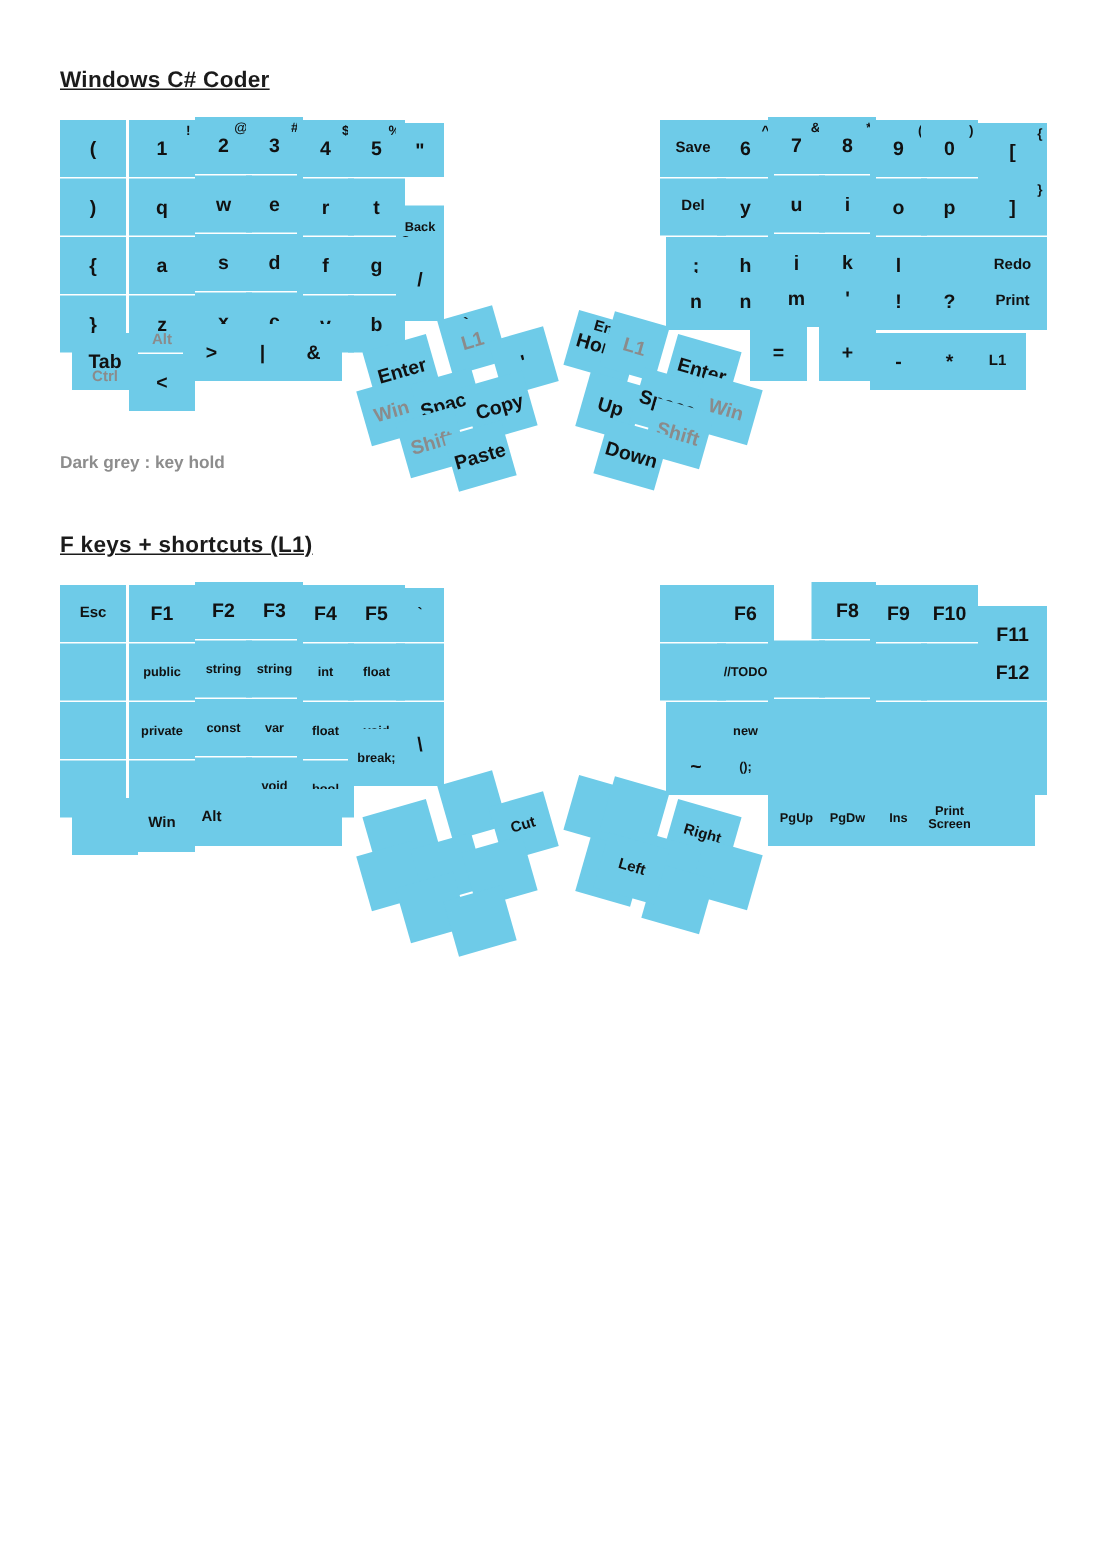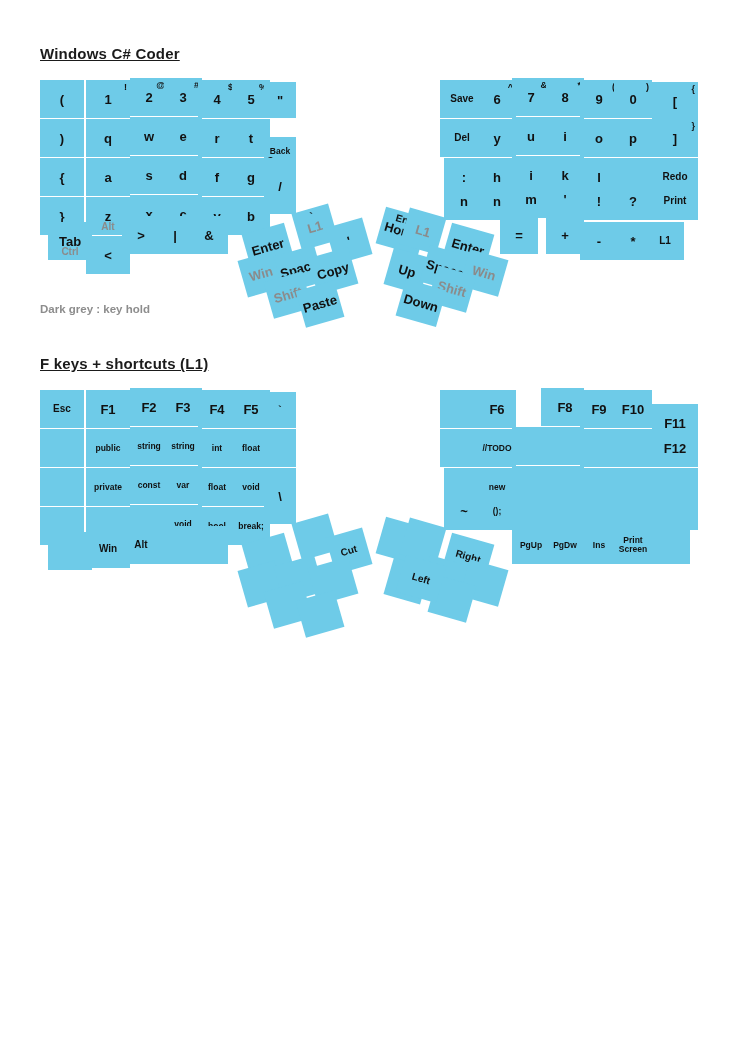--- a/index.html
+++ b/index.html
@@ -435,21 +435,21 @@
       </div>
       <div class="key" style="left: 40px; top: 507px; width: 44px; height: 38px;"></div>
       <div class="key" style="left: 86px; top: 507px; width: 44px; height: 38px;"></div>
       <div class="key" style="left: 130px; top: 505px; width: 38px; height: 38px;"></div>
       <div class="key" style="left: 164px; top: 505px; width: 38px; height: 38px;">
         <span class="lbl c tiny">void</span>
       </div>
       <div class="key" style="left: 198px; top: 507px; width: 38px; height: 38px;">
         <span class="lbl c tiny">bool</span>
       </div>
-      <div class="key" style="left: 232px; top: 507px; width: 38px; height: 38px;">
+      <div class="key" style="left: 232px; top: 486px; width: 38px; height: 38px;">
         <span class="lbl c tiny">break;</span>
       </div>
       <div class="key" style="left: 48px; top: 532px; width: 44px; height: 38px;"></div>
       <div class="key" style="left: 86px; top: 530px; width: 44px; height: 38px;">
         <span class="lbl c small">Win</span>
       </div>
       <div class="key" style="left: 122px; top: 526px; width: 38px; height: 38px;">
         <span class="lbl c small">Alt</span>
       </div>
       <div class="key" style="left: 156px; top: 526px; width: 38px; height: 38px;"></div>

